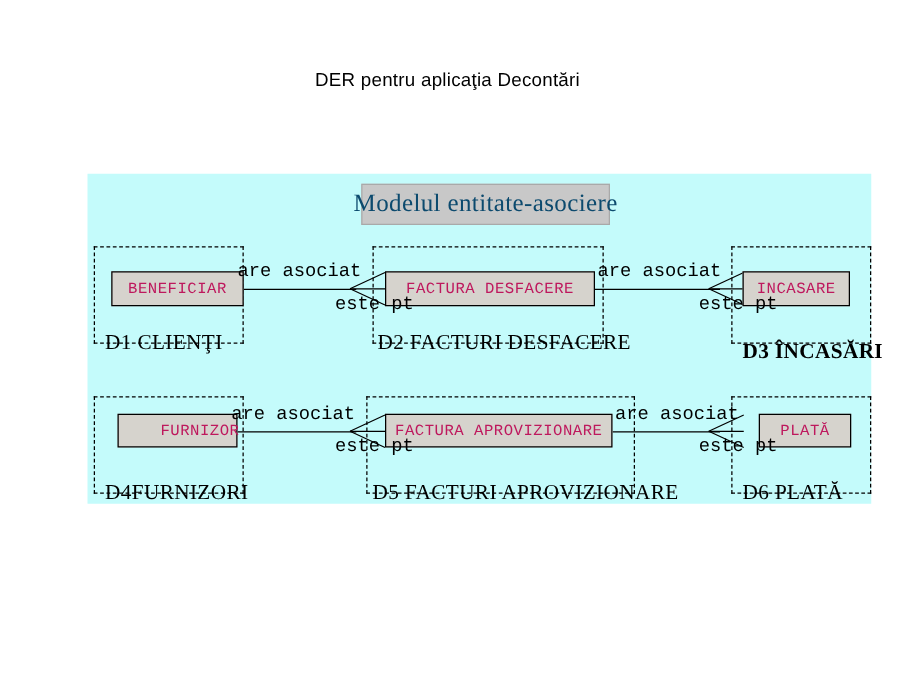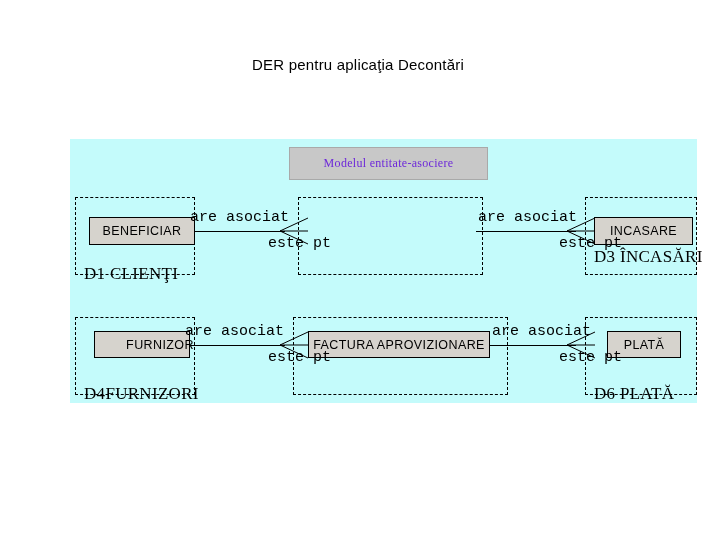--- a/index.html
+++ b/index.html
@@ -46,22 +46,22 @@
     width: 197px;
     height: 31px;
     background: #c8c8c8;
     border: 1px solid #a9a9a9;
     display: flex;
     align-items: center;
     justify-content: center;
   }
   #model-header .hdr-text {
     font-family: "Liberation Serif", "DejaVu Serif", serif;
-    font-size: 12px;
-    color: #6d28d9;
+    font-size: 20px;
+    color: #0c4a6e;
     white-space: nowrap;
     letter-spacing: 0.3px;
   }
 
   
   .group-box {
     position: absolute;
     border: 1px dashed #000000;
     box-sizing: border-box;
   }
@@ -79,23 +79,23 @@
     position: absolute;
     background: #d6d3cd;
     border: 1px solid #000000;
     box-sizing: border-box;
     display: flex;
     align-items: center;
     justify-content: center;
     z-index: 6;
   }
   .entity-box .ent-text {
-    font-family: Liberation Sans, sans-serif;
+    font-family: Liberation Mono, monospace;
     font-size: 12.5px;
-    color: #000000;
+    color: #be185d;
     white-space: nowrap;
     letter-spacing: 0.4px;
   }
 
   
   .rel-line {
     position: absolute;
     height: 0;
     border-top: 1px solid #000000;
     z-index: 3;
@@ -127,23 +127,24 @@
 <div id="diagram-canvas">
 
   <div id="model-header">
     <span class="hdr-text">Modelul entitate-asociere</span>
   </div>
 
   <div class="group-box" style="left:5px; top:58px; width:120px; height:78px;"></div>
   <div class="group-label" style="left:14px; top:125px;">D1 CLIENŢI</div>
 
   <div class="group-box" style="left:228px; top:58px; width:185px; height:78px;"></div>
+  <div class="group-label" style="left:232px; top:125px;">D2 FACTURI DESFACERE</div>
 
   <div class="group-box" style="left:515px; top:58px; width:112px; height:78px;"></div>
-  <div class="group-label" style="left:524px; top:108px;">D3 ÎNCASĂRI</div>
+  <div class="group-label" style="left:524px; top:132px;font-weight:bold;">D3 ÎNCASĂRI</div>
 
   <div class="rel-line" style="left:125px; top:92px; width:90px;"></div>
   <div class="rel-line" style="left:406px; top:92px; width:100px;"></div>
 
   <svg class="crowfoot" style="left:209px; top:76px;" width="30" height="32" viewBox="0 0 30 32">
     <g stroke="#000000" stroke-width="1" fill="none">
       <line x1="1" y1="16" x2="29" y2="3"></line>
       <line x1="1" y1="16" x2="29" y2="16"></line>
       <line x1="1" y1="16" x2="29" y2="29"></line>
     </g>
@@ -154,35 +155,39 @@
       <line x1="1" y1="16" x2="29" y2="3"></line>
       <line x1="1" y1="16" x2="29" y2="16"></line>
       <line x1="1" y1="16" x2="29" y2="29"></line>
     </g>
   </svg>
 
   <div class="entity-box" style="left:19px; top:78px; width:106px; height:28px;">
     <span class="ent-text">BENEFICIAR</span>
   </div>
 
-
-  <div class="entity-box" style="left:524px; top:78px; width:99px; height:28px;">
+  <div class="entity-box" style="left:238px; top:78px; width:168px; height:28px;">
+    <span class="ent-text">FACTURA DESFACERE</span>
+  </div>
+
+  <div class="entity-box" style="left:524px; top:78px; width:86px; height:28px;">
     <span class="ent-text">INCASARE</span>
   </div>
 
   <div class="rel-label" style="left:120px; top:70px;">are asociat</div>
   <div class="rel-label" style="left:198px; top:96px;">este pt</div>
 
   <div class="rel-label" style="left:408px; top:70px;">are asociat</div>
   <div class="rel-label" style="left:489px; top:96px;">este pt</div>
 
   <div class="group-box" style="left:5px; top:178px; width:120px; height:78px;"></div>
   <div class="group-label" style="left:14px; top:245px;text-align:right;">D4FURNIZORI</div>
 
   <div class="group-box" style="left:223px; top:178px; width:215px; height:78px;"></div>
+  <div class="group-label" style="left:228px; top:245px;">D5 FACTURI APROVIZIONARE</div>
 
   <div class="group-box" style="left:515px; top:178px; width:112px; height:78px;"></div>
   <div class="group-label" style="left:524px; top:245px;">D6 PLATĂ</div>
 
   <div class="rel-line" style="left:120px; top:206px; width:95px;"></div>
   <div class="rel-line" style="left:420px; top:206px; width:86px;"></div>
 
   <svg class="crowfoot" style="left:209px; top:190px;" width="30" height="32" viewBox="0 0 30 32">
     <g stroke="#000000" stroke-width="1" fill="none">
       <line x1="1" y1="16" x2="29" y2="3"></line>

